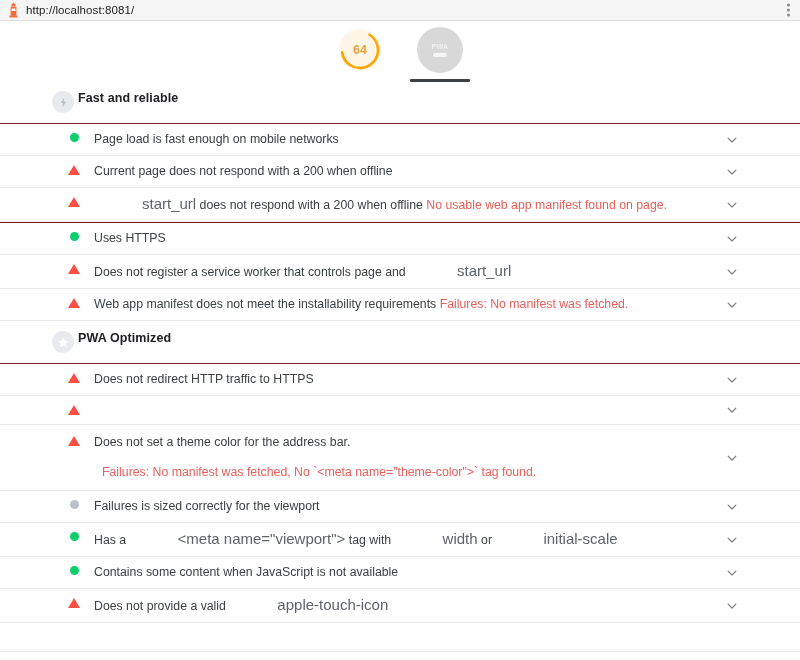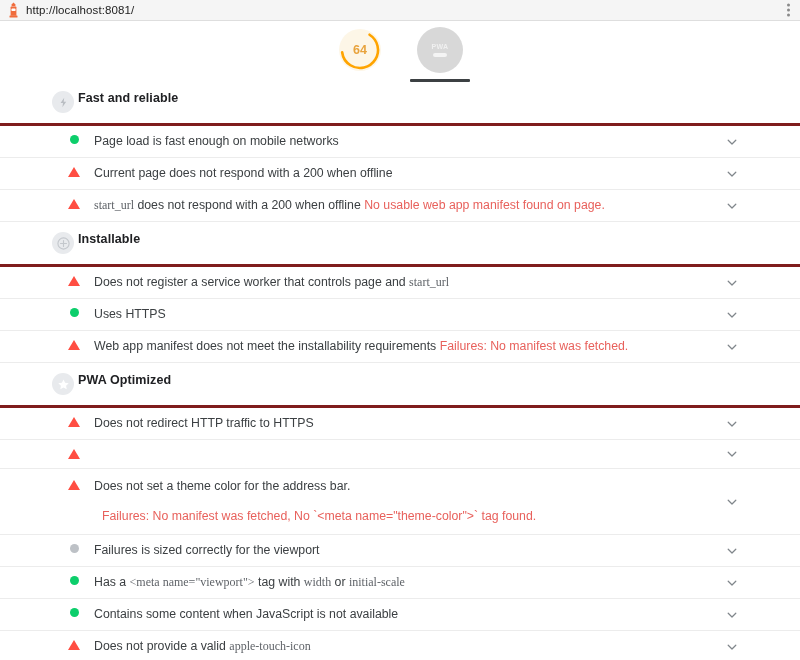--- a/index.html
+++ b/index.html
@@ -66,21 +66,21 @@
   }
   .sec-icon {
     width: 22px; height: 22px; border-radius: 50%; background: #e8eaed;
     display: flex; align-items: center; justify-content: center; flex: 0 0 22px;
   }
   .sec-icon svg { display: block; }
   .section-title {
     font-size: 12.5px; font-weight: bold; color: #202124; letter-spacing: .1px;
   }
 
-  .audits { border-top: 3px solid #7f1d1d; }
+  .audits { border-top: 1px solid #7f1d1d; }
   .audit-row {
     position: relative;
     display: flex; align-items: flex-start;
     min-height: 29px;
     padding: 7px 80px 7px 68px;
     border-bottom: 1px solid #ececec;
     background: #fff;
   }
   .audit-row.tall { padding-top: 9px; padding-bottom: 9px; }
   .status { flex: 0 0 12px; width: 12px; margin-right: 14px; padding-top: 2px; display: flex; justify-content: center; }
@@ -91,22 +91,22 @@
     width: 0; height: 0;
     border-left: 6px solid transparent; border-right: 6px solid transparent;
     border-bottom: 10px solid #ff4e42;
     display: block;
   }
   .audit-text {
     font-size: 12.3px; color: #3c4043; line-height: 17px; flex: 1;
   }
   .audit-text .l2 { display: block; margin-top: 13px; padding-left: 8px; }
   code {
-    font-family: Liberation Serif, serif;
-    font-size: 12px; color: #5f6368;
+    font-family: Liberation Sans, sans-serif;
+    font-size: 15px; color: #5f6368; margin-left: 48px;
   }
   .fail { color: #e8615c; }
   .chev {
     position: absolute; right: 62px; top: 50%; transform: translateY(-50%);
     width: 12px; height: 12px;
   }
   .chev svg { display: block; }
 </style>
 </head>
 <body>
@@ -191,46 +191,37 @@
             <span class="audit-text"><code>start_url</code> does not respond with a 200 when offline <span class="fail">No usable web app manifest found on page.</span></span>
             <span class="chev">
               <svg width="12" height="12" viewBox="0 0 12 12">
                 <path d="M2.2 4.2 L6 8 L9.8 4.2" fill="none" stroke="#80868b" stroke-width="1.25" stroke-linecap="round" stroke-linejoin="round"></path>
               </svg>
             </span>
           </div>
         </div>
       </div>
       <div class="section">
-        <div class="section-head">
-          <span class="sec-icon">
-            <svg width="13" height="13" viewBox="0 0 13 13">
-              <circle cx="6.5" cy="6.5" r="5.6" fill="none" stroke="#c3c7cc" stroke-width="1.1"></circle>
-              <path d="M6.5 3.5 V9.5 M3.5 6.5 H9.5" stroke="#c3c7cc" stroke-width="1.1" stroke-linecap="round"></path>
-            </svg>
-          </span>
-          <span class="section-title">Installable</span>
-        </div>
         <div class="audits">
           <div class="audit-row">
             <span class="status">
+              <span class="dot pass"></span>
+            </span>
+            <span class="audit-text">Uses HTTPS</span>
+            <span class="chev">
+              <svg width="12" height="12" viewBox="0 0 12 12">
+                <path d="M2.2 4.2 L6 8 L9.8 4.2" fill="none" stroke="#80868b" stroke-width="1.25" stroke-linecap="round" stroke-linejoin="round"></path>
+              </svg>
+            </span>
+          </div>
+          <div class="audit-row">
+            <span class="status">
               <span class="tri"></span>
             </span>
             <span class="audit-text">Does not register a service worker that controls page and <code>start_url</code></span>
-            <span class="chev">
-              <svg width="12" height="12" viewBox="0 0 12 12">
-                <path d="M2.2 4.2 L6 8 L9.8 4.2" fill="none" stroke="#80868b" stroke-width="1.25" stroke-linecap="round" stroke-linejoin="round"></path>
-              </svg>
-            </span>
-          </div>
-          <div class="audit-row">
-            <span class="status">
-              <span class="dot pass"></span>
-            </span>
-            <span class="audit-text">Uses HTTPS</span>
             <span class="chev">
               <svg width="12" height="12" viewBox="0 0 12 12">
                 <path d="M2.2 4.2 L6 8 L9.8 4.2" fill="none" stroke="#80868b" stroke-width="1.25" stroke-linecap="round" stroke-linejoin="round"></path>
               </svg>
             </span>
           </div>
           <div class="audit-row">
             <span class="status">
               <span class="tri"></span>
             </span>

